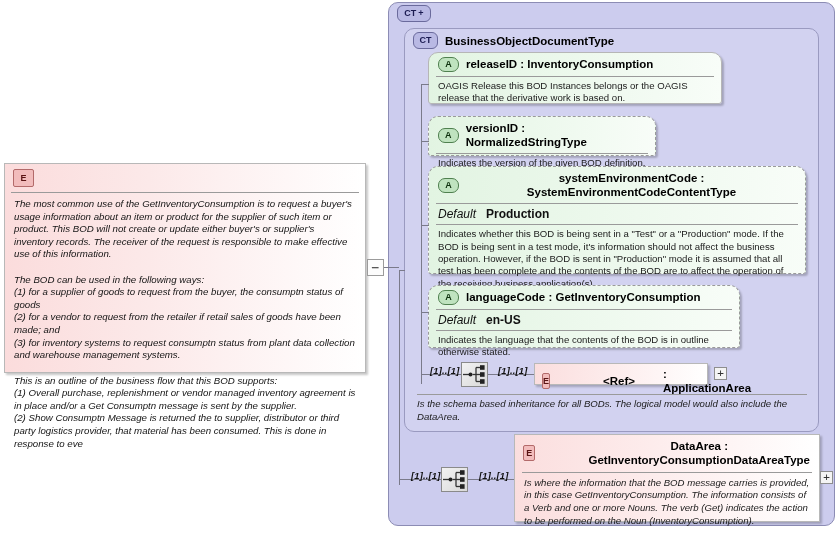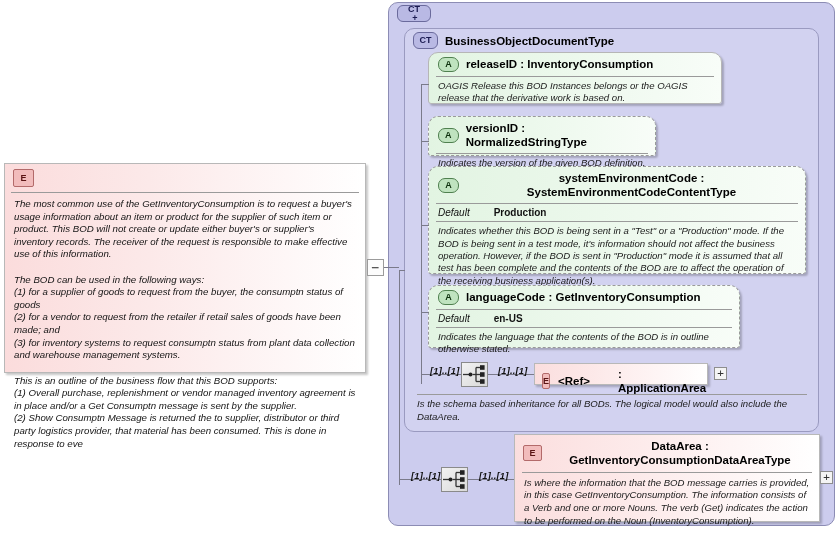--- a/index.html
+++ b/index.html
@@ -31,21 +31,20 @@
   
   .panel-head{
     position:absolute;display:flex;align-items:center;gap:7px;
     font-size:11.5px;font-weight:bold;color:#000;white-space:nowrap;
   }
   .badge{
     display:inline-flex;align-items:center;justify-content:center;
     font-size:9px;font-weight:bold;line-height:1;
     border-radius:5px;letter-spacing:0;
     font-family:"Liberation Sans",sans-serif;
-    flex-direction:column;
   }
   .badge-ct{
     background:#b9b9e4;border:1px solid #6a6a9c;color:#1a1a50;
     padding:1px 3px;min-width:26px;height:13px;border-radius:6px;
   }
   .badge-ct.plain{min-width:17px;}
   .badge-a{
     background:#bfe3bf;border:1px solid #4f804f;color:#0d300d;
     border-radius:7px;width:19px;height:13px;
   }
@@ -63,40 +62,40 @@
   .attr.required{border-style:solid;border-color:#b6b6b6;}
   .attr .title{
     display:flex;align-items:center;gap:7px;
     padding:4px 8px 4px 9px;
     font-size:11.5px;font-weight:bold;color:#000;
   }
   .attr .title .tx{line-height:1.22;}
   .attr .title.centered .tx{flex:1;text-align:center;}
   .attr .rule{height:1px;background:#9a9a9a;margin:0 7px;}
   .attr .defrow{
-    display:flex;gap:24px;align-items:baseline;
-    padding:3px 9px 3px 9px;font-size:10px;
+    display:flex;gap:10px;align-items:baseline;
+    padding:3px 9px 3px 9px;font-size:12px;
   }
   .attr .defrow .dlabel{font-style:italic;color:#111;}
   .attr .defrow .dval{font-weight:bold;color:#111;}
   .attr .desc{
     padding:3px 9px 5px 9px;
-    font-size:9.6px;font-style:italic;color:#1a1a1a;line-height:1.3;
+    font-size:9.6px;color:#1a1a1a;line-height:1.3;
   }
 
   
   .elem{
     background:linear-gradient(to right,#fbdede 0%,#fdecec 45%,#ffffff 100%);
     border:1px solid #b8b8b8;
   }
   .elem .title{
     display:flex;align-items:center;gap:8px;
     padding:4px 9px 4px 8px;font-size:11.5px;font-weight:bold;color:#000;
   }
-  .elem .title .tx{line-height:1.25;}
+  .elem .title .tx{line-height:1.25;margin-left:45px;}
   .elem .title.centered .tx{flex:1;text-align:center;}
   .elem .rule{height:1px;background:#9a9a9a;margin:0 7px;}
   .elem .desc{
     padding:4px 9px 6px 9px;font-size:9.6px;font-style:italic;
     color:#1a1a1a;line-height:1.32;
   }
 
   
   .doc-box{
     left:4px;top:163px;width:362px;height:210px;

